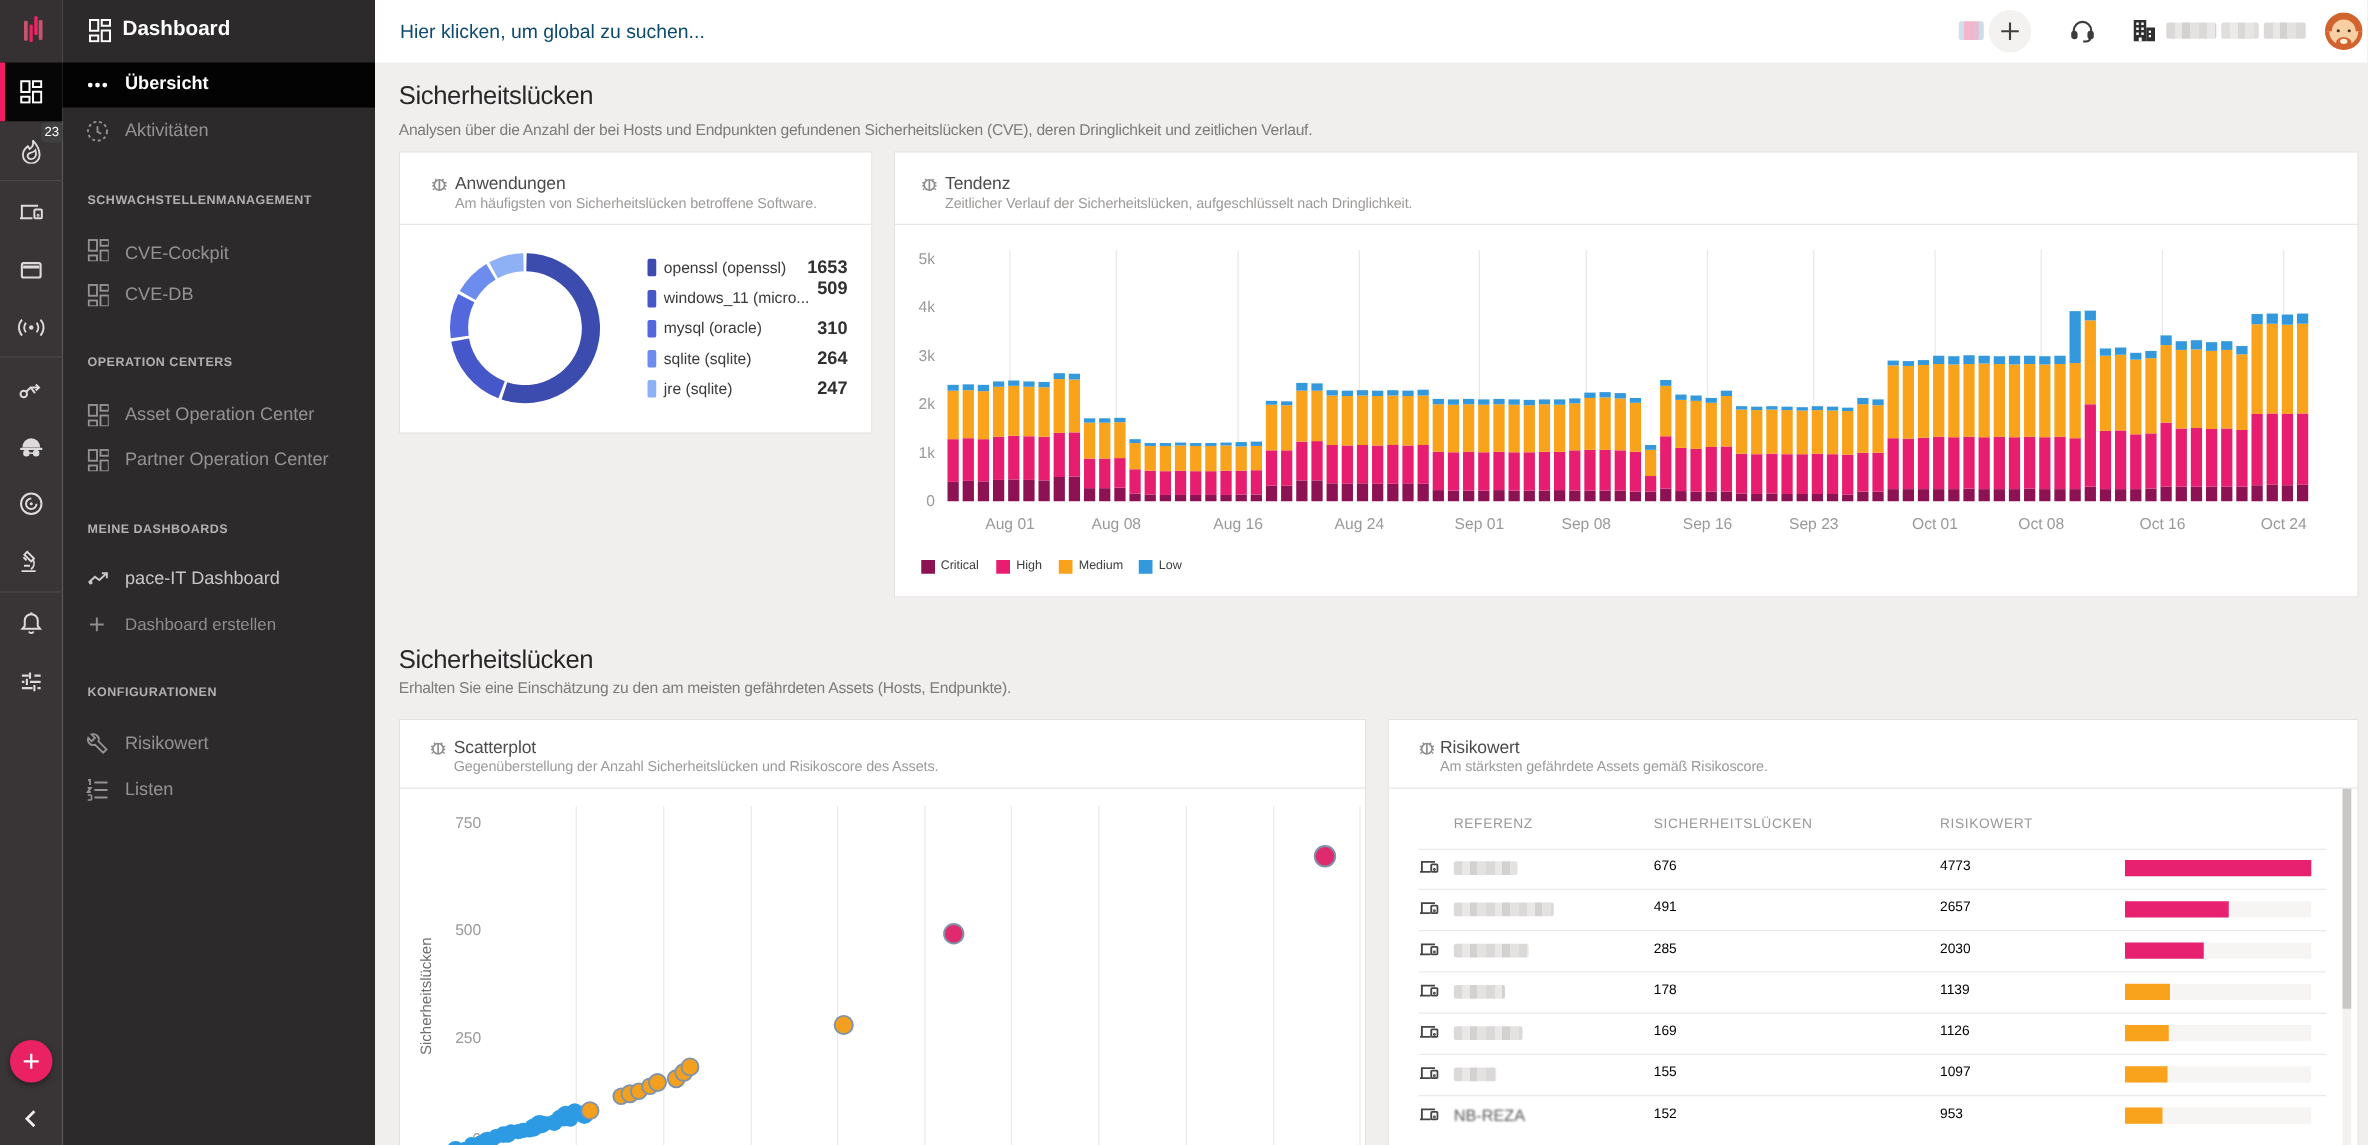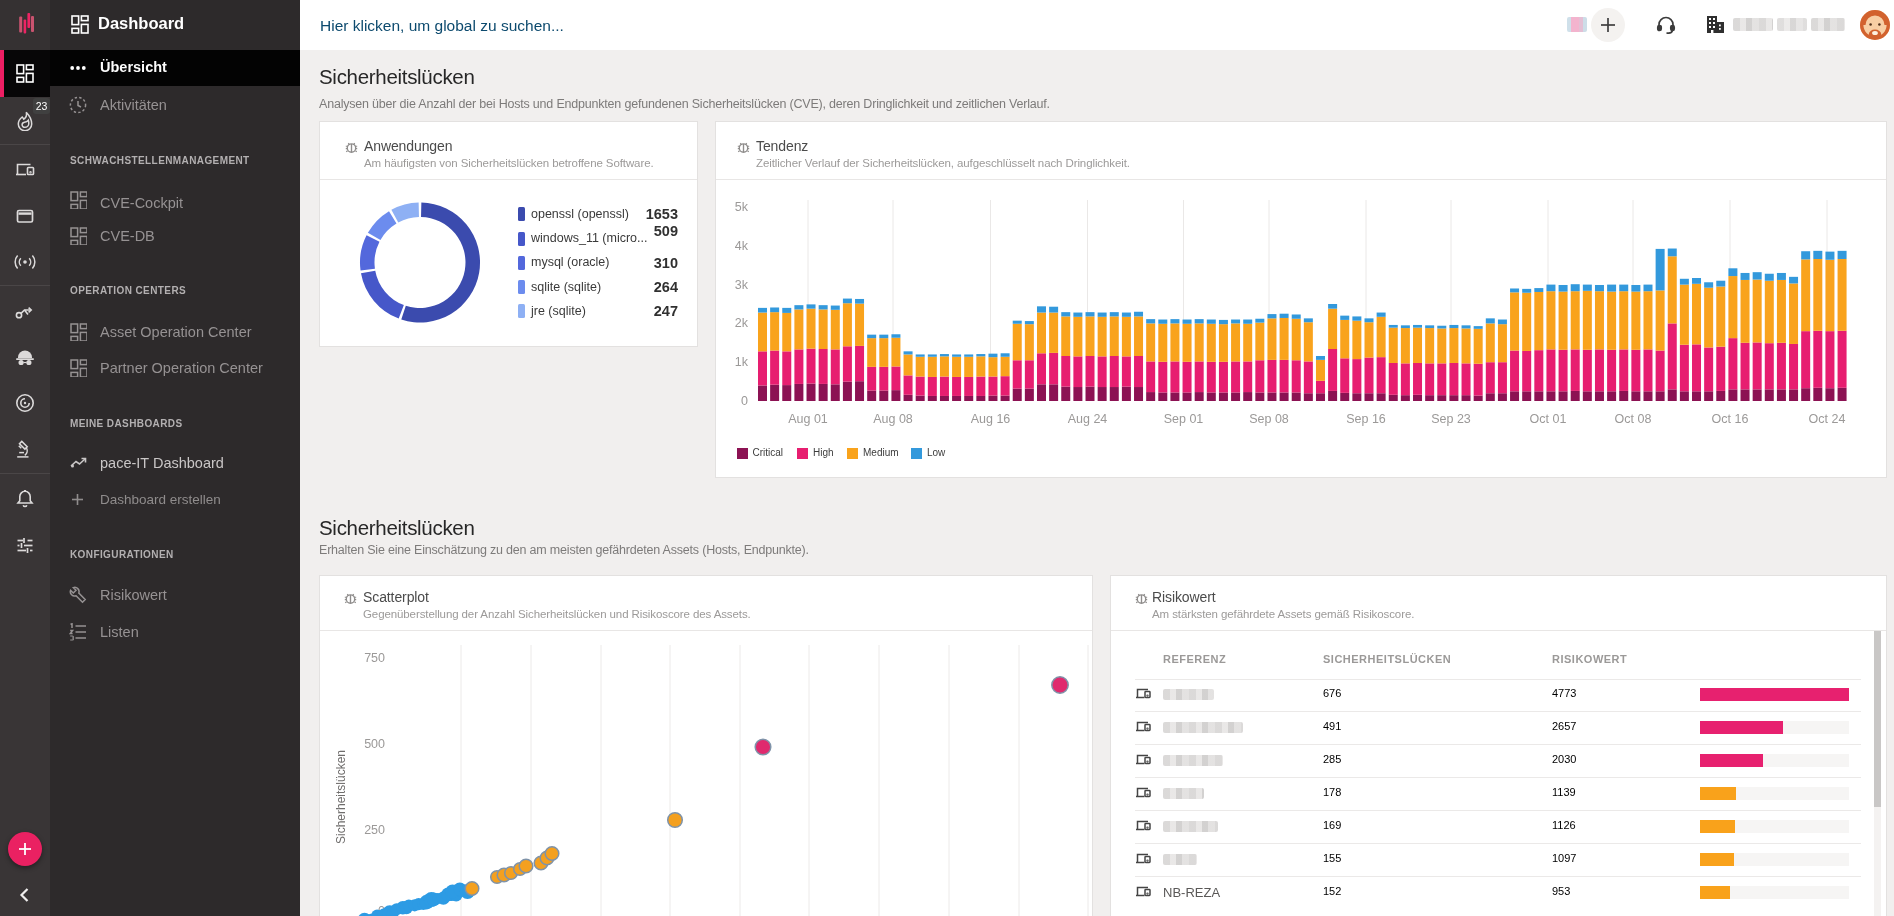--- a/index.html
+++ b/index.html
@@ -18,21 +18,21 @@
 #search{left:320px;top:17px;font-size:15.5px;color:#0c4a6e}
 .h1{font-size:20.5px;color:#272727;letter-spacing:-.3px}
 .hsub{font-size:12.5px;color:#7d7b7a;letter-spacing:-.2px}
 .card{background:#fff;border:1px solid #e3e1e0}
 .ctit{font-size:14px;color:#4b4b4b;letter-spacing:-.1px}
 .csub{font-size:11.5px;color:#9c9a99;letter-spacing:-.1px}
 .cdiv{height:1px;background:#e8e6e5}
 .leg1t{font-size:12.5px;color:#3a3a3a;white-space:nowrap}
 .leg1v{font-size:14.5px;font-weight:bold;color:#303030;text-align:right}
 .tleg{font-size:10px;color:#3c3c3c}
-.thead{font-size:11px;font-weight:bold;color:#9b9998;letter-spacing:.5px;white-space:nowrap}
+.thead{font-size:11px;font-weight:normal;color:#9b9998;letter-spacing:.5px;white-space:nowrap}
 .tval{font-size:11px;color:#000000}
 .rsep{background:#ebe9e8;height:1px}
 .blur1{border-radius:2px;background:repeating-linear-gradient(90deg,#d2d0cf 0 7px,#e4e2e1 7px 13px,#c8c6c5 13px 19px,#dddbda 19px 26px)}
 </style></head><body>
 <div class="a" id="rail"></div>
 <div class="a" id="railtop"></div>
 <div class="a" id="railact"></div>
 <div class="a" id="railstripe"></div>
 <div class="a rdiv" style="top:144px"></div>
 <div class="a rdiv" style="top:285px"></div>

